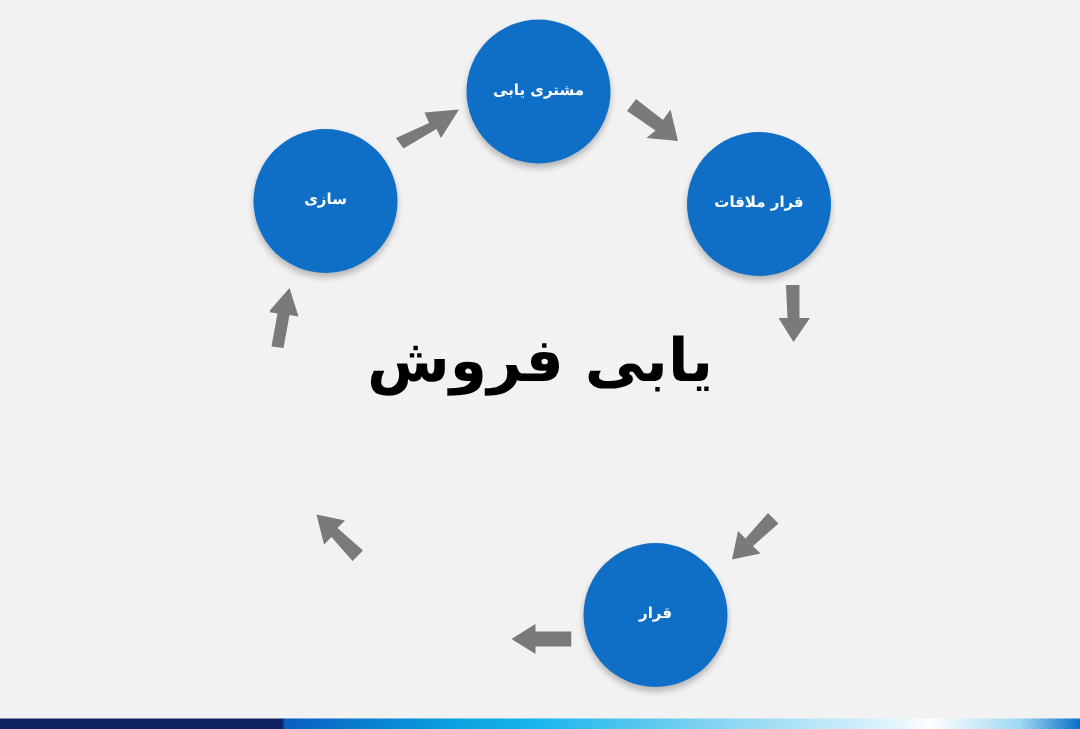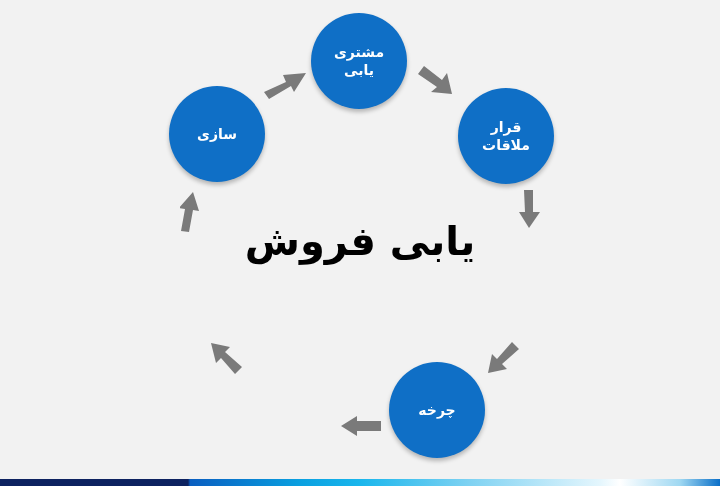--- a/index.html
+++ b/index.html
@@ -14,21 +14,21 @@
       position: absolute;
       width: 96px; height: 96px;
       border-radius: 50%;
       background: #0f6fc6;
       box-shadow: 0 3px 4px rgba(0,0,0,0.25);
       display: flex; align-items: center; justify-content: center;
       text-align: center;
       color: #ffffff;
       font-family: "DejaVu Sans", sans-serif;
       font-weight: bold;
-      font-size: 14px;
+      font-size: 10px;
       line-height: 18px;
       direction: rtl;
       box-sizing: border-box;
       padding: 0 8px;
     }
     .title {
       position: absolute;
       left: 240px; top: 206px; width: 240px; height: 70px;
       display: flex; align-items: center; justify-content: center;
       direction: rtl;
@@ -49,21 +49,21 @@
   </style>
 </head>
 <body>
 
 <div class="stage">
 
   <div class="title">یابی فروش</div>
 
   <div class="node" style="left:311px; top:13px;">مشتری یابی</div>
   <div class="node" style="left:458px; top:88px;">قرار ملاقات</div>
-  <div class="node" style="left:389px; top:362px;">چرخه</div>
+  <div class="node" style="left:389px; top:362px;">قرار</div>
   <div class="node" style="left:169px; top:86px;">سازی</div>
 
   <svg class="arrow" style="left:418px; top:66px;" width="40" height="34" viewBox="0 0 40 34">
     <polygon points="0,8 6,0 24,14 29,7 34,28 13,26 19,21" fill="#7a7a7a" transform="rotate(0)"></polygon>
   </svg>
   <svg class="arrow" style="left:518px; top:190px;" width="24" height="40" viewBox="0 0 24 40">
     <polygon points="6,0 15,0 15,22 22,22 11,38 1,22 7,22" fill="#7a7a7a"></polygon>
   </svg>
   <svg class="arrow" style="left:486px; top:340px;" width="36" height="36" viewBox="0 0 36 36">
     <polygon points="26,2 33,9 16,24 21,29 2,33 6,14 11,19" fill="#7a7a7a"></polygon>

